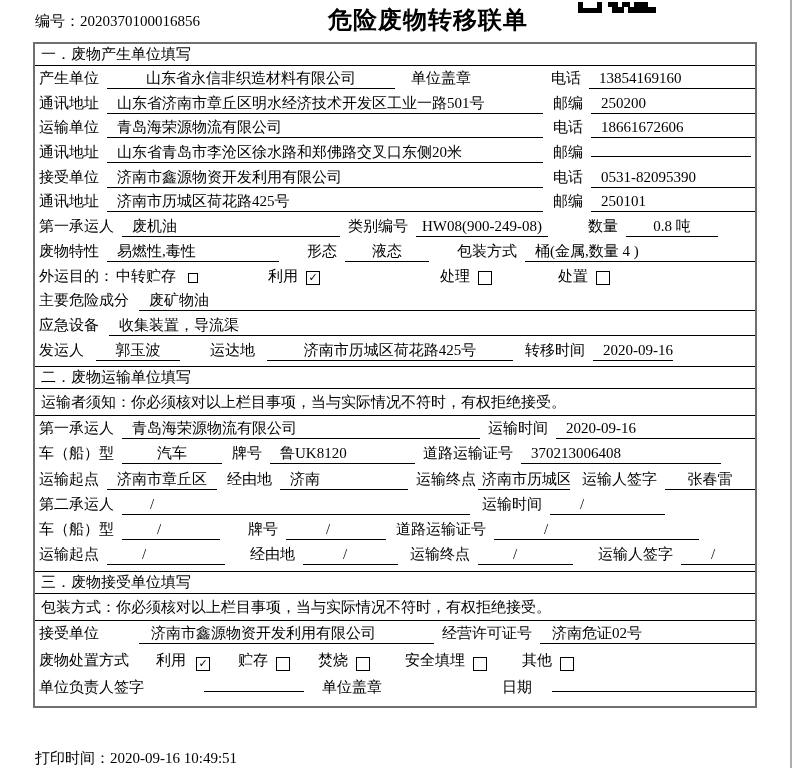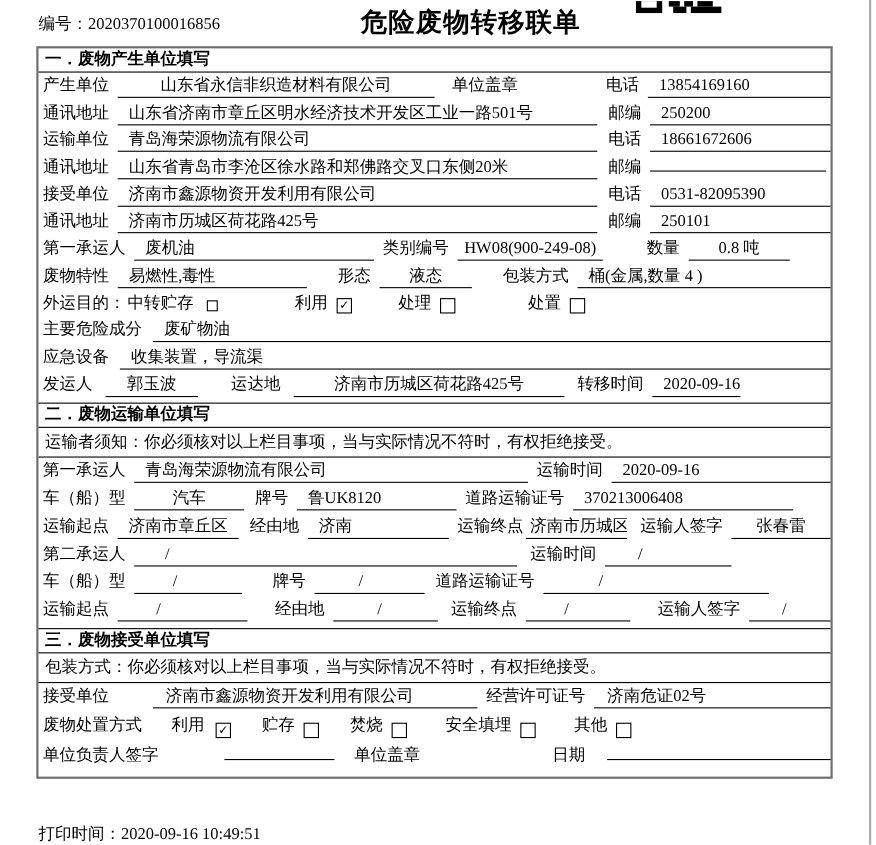--- a/index.html
+++ b/index.html
@@ -11,21 +11,21 @@
   }
   .serial{position:absolute;left:35px;top:12px;white-space:nowrap}
   .title{position:absolute;left:328px;top:4px;font-size:24px;font-weight:bold;letter-spacing:1px;white-space:nowrap}
   .qr{position:absolute;left:578px;top:0}
   .page-edge{position:absolute;left:790px;top:0;width:2px;height:768px;background:#adadad}
 
   .form{
     position:absolute;left:33px;top:42px;width:724px;
     border:2px solid #6f6f6f;box-sizing:border-box;background:#fff;
   }
-  .hd{height:21px;line-height:21px;font-weight:bold;padding-left:6px;border-bottom:1.5px solid #000;white-space:nowrap}
+  .hd{height:21px;line-height:21px;font-weight:normal;padding-left:6px;border-bottom:1.5px solid #000;white-space:nowrap}
   .notice{height:26px;line-height:26px;padding-left:6px;border-bottom:1px solid #000;white-space:nowrap}
   .body{padding:2px 0 2px 4px;border-bottom:1px solid #000}
   .body.last{border-bottom:none}
   .row{display:flex;align-items:baseline;line-height:20px}
   .s1 .row{height:24.7px}
   .s2 .row{height:25.2px}
   .s3 .row{height:27px}
   .lb{white-space:nowrap;flex:none}
   .u{border-bottom:1px solid #000;white-space:nowrap;flex:none;padding:0 0 0 10px;box-sizing:border-box;overflow:hidden}
   .u.c{text-align:center;padding:0 4px}
@@ -121,21 +121,21 @@
       <span class="lb" style="margin-left:28px">包装方式</span>
       <span class="u grow" style="margin-left:8px">桶(金属,数量 4 )</span>
     </div>
 
     <div class="row">
       <span class="lb">外运目的：</span>
       <span class="lb" style="margin-left:2px">中转贮存</span>
       <span class="box sm" style="margin-left:12px"></span>
       <span class="lb" style="margin-left:70px">利用</span>
       <span class="box" style="margin-left:8px">✓</span>
-      <span class="lb" style="margin-left:42px">处理</span>
+      <span class="lb" style="margin-left:120px">处理</span>
       <span class="box" style="margin-left:8px"></span>
       <span class="lb" style="margin-left:66px">处置</span>
       <span class="box" style="margin-left:8px"></span>
     </div>
 
     <div class="row">
       <span class="lb">主要危险成分</span>
       <span class="u grow" style="margin-left:10px">废矿物油</span>
     </div>
 

